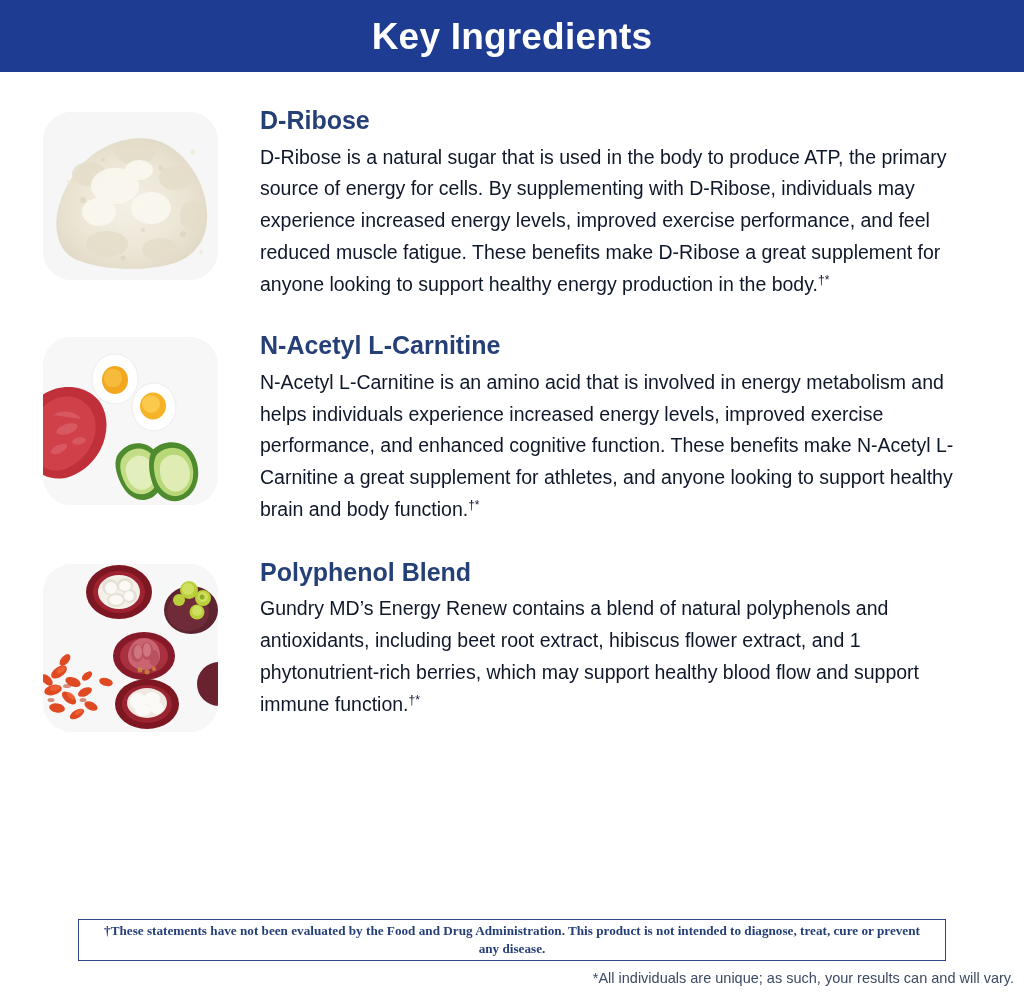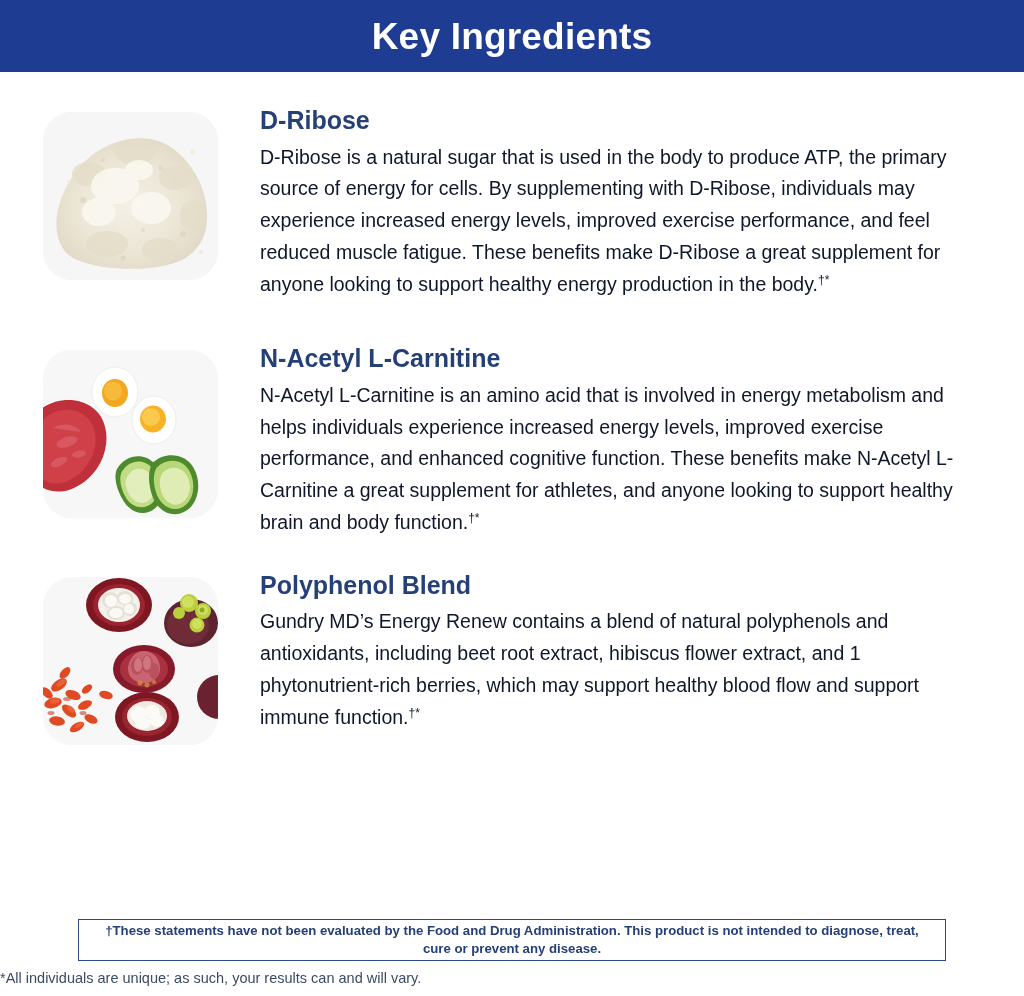--- a/index.html
+++ b/index.html
@@ -38,21 +38,21 @@
   
   .ingredients {
     padding: 0;
     margin: 0;
   }
   .ingredient-row {
     display: flex;
     align-items: flex-start;
   }
   .ingredient-row.row-0 { margin-top: 34px; }
-  .ingredient-row.row-1 { margin-top: 44px; }
+  .ingredient-row.row-1 { margin-top: 31px; }
   .ingredient-row.row-2 { margin-top: 32px; }
 
   .thumb-cell {
     width: 260px;
     flex: 0 0 260px;
     display: flex;
     justify-content: center;
     padding-top: 6px;
     box-sizing: border-box;
   }
@@ -104,27 +104,28 @@
     justify-content: center;
     background: #ffffff;
   }
   .disclaimer-text {
     color: #253f77;
     font-size: 13.2px;
     font-weight: bold;
     line-height: 1.33;
     text-align: center;
     padding: 0 14px;
+    font-family: Liberation Serif, serif;
   }
   .results-note {
     position: absolute;
     left: 0;
     top: 969px;
     width: 1014px;
-    text-align: left;
+    text-align: right;
     color: #3c4a63;
     font-size: 14.5px;
     line-height: 1.3;
   }
 </style>
 </head>
 <body>
 
 <header class="page-header">
   <h1>Key Ingredients</h1>

